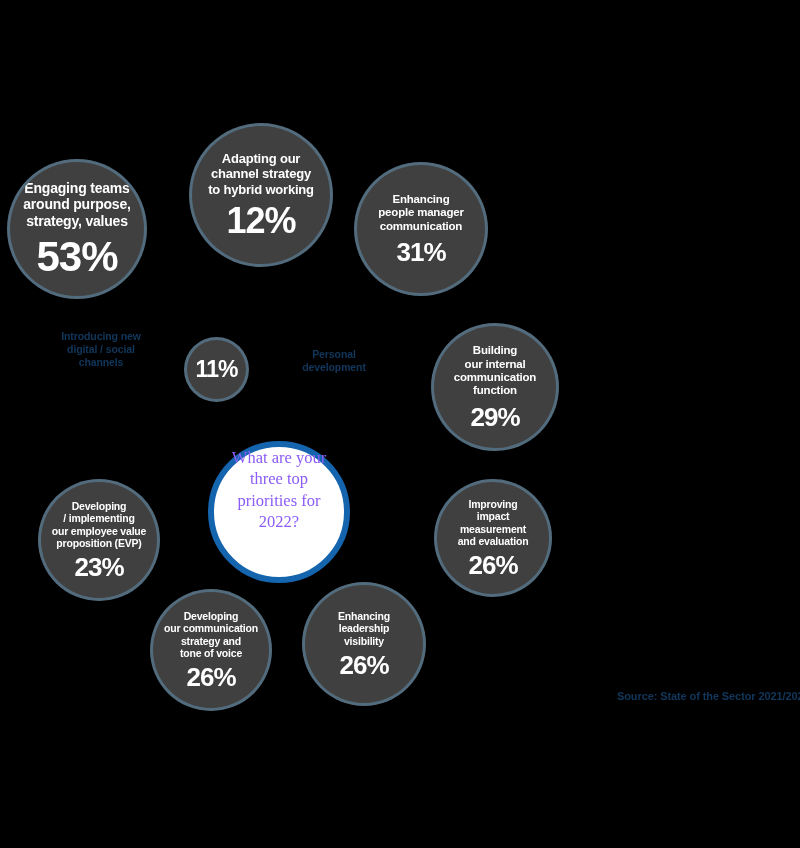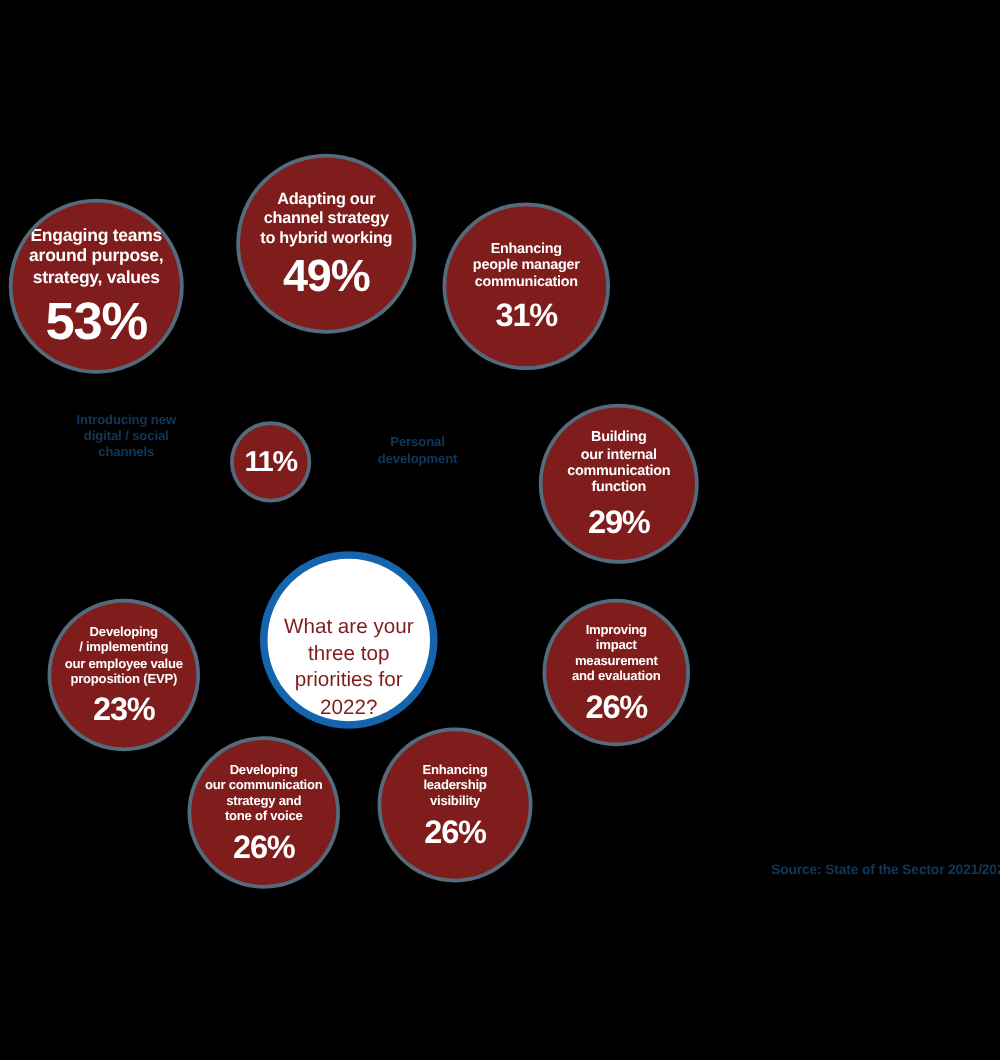--- a/index.html
+++ b/index.html
@@ -17,21 +17,21 @@
     position: relative;
     width: 800px;
     height: 848px;
     background: #000000;
   }
 
   
   .bubble {
     position: absolute;
     border-radius: 50%;
-    background: #7f1d1d;
+    background: #404040;
     box-sizing: border-box;
     display: flex;
     flex-direction: column;
     align-items: center;
     justify-content: center;
     text-align: center;
     color: #ffffff;
     box-shadow: 0 0 0 3px rgba(152,196,228,0.55);
     overflow: hidden;
   }
@@ -76,24 +76,25 @@
   }
 
   
   #center-bubble {
     position: absolute;
     border-radius: 50%;
     background: #ffffff;
     border: 6px solid #1464AE;
     box-sizing: border-box;
     display: flex;
-    align-items: flex-end;
+    align-items: flex-start;
     justify-content: center;
     text-align: center;
-    color: #7f1d1d;
+    color: #8b5cf6;
+    font-family: Liberation Serif, serif;
   }
   #center-bubble .q-text {
     font-size: 16.5px;
     line-height: 1.3;
     padding: 0 10px;
   }
 
   
   #source-note {
     position: absolute;
@@ -117,21 +118,21 @@
     </div>
     <div class="b-value">53%</div>
   </div>
 
   <div class="bubble sz-lg" style="left:192px; top:126px; width:138px; height:138px;">
     <div class="b-label">
       <span>Adapting our</span><br>
       <span>channel strategy</span><br>
       <span>to hybrid working</span>
     </div>
-    <div class="b-value">49%</div>
+    <div class="b-value">12%</div>
   </div>
 
   <div class="bubble sz-md" style="left:357px; top:165px; width:128px; height:128px;">
     <div class="b-label">
       <span>Enhancing</span><br>
       <span>people manager</span><br>
       <span>communication</span>
     </div>
     <div class="b-value">31%</div>
   </div>

